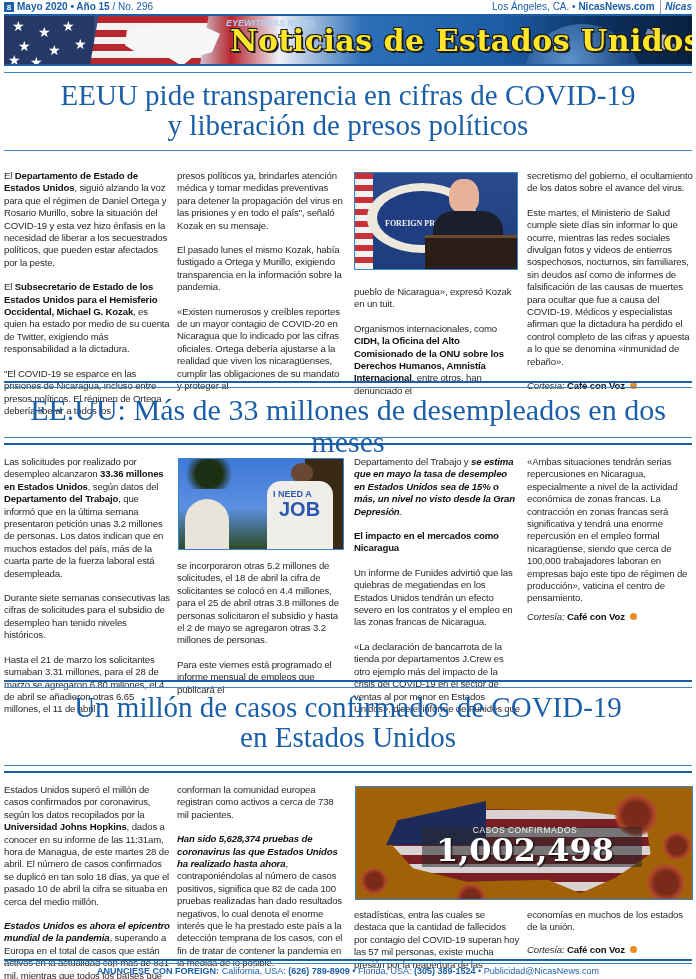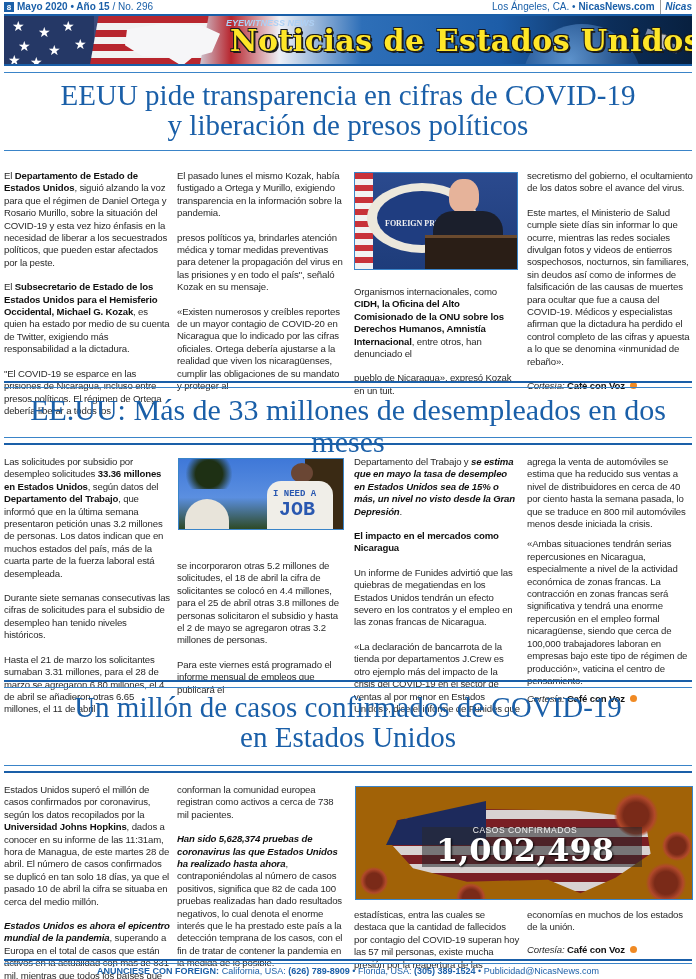--- a/index.html
+++ b/index.html
@@ -97,60 +97,60 @@
 </div>
 <div class="rule thin" style="top:150px"></div>
 
 <div class="col" style="left:4px;top:170px;width:166px">
   <p><span>El </span><b>Departamento de Estado de Estados Unidos</b><span>, siguió alzando la voz para que el régimen de Daniel Ortega y Rosario Murillo, sobre la situación del COVID-19 y esta vez hizo énfasis en la necesidad de liberar a los secuestrados políticos, que pueden estar afectados por la peste.</span></p>
   <p><span>El </span><b>Subsecretario de Estado de los Estados Unidos para el Hemisferio Occidental, Michael G. Kozak</b><span>, es quien ha estado por medio de su cuenta de Twitter, exigiendo más responsabilidad a la dictadura.</span></p>
   <p>"El COVID-19 se esparce en las prisiones de Nicaragua, incluso entre presos políticos. El régimen de Ortega debería liberar a todos los</p>
 </div>
 
 <div class="col" style="left:177px;top:170px;width:168px">
+  <p>presos políticos ya, brindarles atención médica y tomar medidas preventivas para detener la propagación del virus en las prisiones y en todo el país", señaló Kozak en su mensaje.</p>
   <p>El pasado lunes el mismo Kozak, había fustigado a Ortega y Murillo, exigiendo transparencia en la información sobre la pandemia.</p>
-  <p>presos políticos ya, brindarles atención médica y tomar medidas preventivas para detener la propagación del virus en las prisiones y en todo el país", señaló Kozak en su mensaje.</p>
   <p>«Existen numerosos y creíbles reportes de un mayor contagio de COVID-20 en Nicaragua que lo indicado por las cifras oficiales. Ortega debería ajustarse a la realidad que viven los nicaragüenses, cumplir las obligaciones de su mandato y proteger al</p>
 </div>
 
 <div class="photo" style="left:354px;top:172px;width:164px;height:98px;background:linear-gradient(180deg,#2b4a8e,#1e3c7a);">
   <div style="position:absolute;left:-2px;top:0;width:20px;height:98px;background:repeating-linear-gradient(180deg,#c8323a 0 6px,#f2f2f2 6px 12px);"></div>
   <div style="position:absolute;left:12px;top:10px;width:110px;height:70px;border-radius:50%;background:#ece8dc;">
     <div style="position:absolute;left:10px;top:8px;width:90px;height:54px;border-radius:50%;background:#1f3d80;"></div>
     <div style="position:absolute;left:18px;top:36px;color:#f0f0f0;font-family:'Liberation Serif',serif;font-size:8px;font-weight:bold;">FOREIGN PRESS</div>
   </div>
   <div style="position:absolute;left:94px;top:6px;width:30px;height:34px;border-radius:45% 45% 40% 40%;background:#e6b39a;"></div>
   <div style="position:absolute;left:78px;top:38px;width:70px;height:60px;background:#1b1f2c;border-radius:20px 20px 0 0;"></div>
   <div style="position:absolute;left:70px;top:62px;width:94px;height:36px;background:#2a1e16;border-top:3px solid #6a4a2e;"></div>
 </div>
 
 <div class="col" style="left:354px;top:286px;width:166px">
+  <p>pueblo de Nicaragua», expresó Kozak en un tuit.</p>
   <p><span>Organismos internacionales, como </span><b>CIDH, la Oficina del Alto Comisionado de la ONU sobre los Derechos Humanos, Amnistía Internacional</b><span>, entre otros, han denunciado el</span></p>
-  <p>pueblo de Nicaragua», expresó Kozak en un tuit.</p>
 </div>
 
 <div class="col" style="left:527px;top:170px;width:166px">
   <p>secretismo del gobierno, el ocultamiento de los datos sobre el avance del virus.</p>
   <p>Este martes, el Ministerio de Salud cumple siete días sin informar lo que ocurre, mientras las redes sociales divulgan fotos y videos de entierros sospechosos, nocturnos, sin familiares, sin deudos así como de informes de falsificación de las causas de muertes para ocultar que fue a causa del COVID-19. Médicos y especialistas afirman que la dictadura ha perdido el control completo de las cifras y apuesta a lo que se denomina «inmunidad de rebaño».</p>
   <div class="credit"><i>Cortesía:</i> <b>Café con Voz</b><span class="dot"></span></div>
 </div>
 
 <div class="rule thick" style="top:381px"></div>
 <div class="rule thin" style="top:387px"></div>
 <div class="headline" style="top:394px;font-size:30px">EE.UU: Más de 33 millones de desempleados en dos meses</div>
 <div class="rule thin" style="top:437px"></div>
 <div class="rule thick" style="top:443px"></div>
 
 <div class="col" style="left:4px;top:456px;width:166px">
-  <p><span>Las solicitudes por subsidio por desempleo solicitudes </span><b>33.36 millones en Estados Unidos</b><span>, según datos del </span><b>Departamento del Trabajo</b><span>, que informó que en la última semana presentaron petición unas 3.2 millones de personas. Los datos indican que en muchos estados del país, más de la cuarta parte de la fuerza laboral está desempleada.</span></p>
+  <p><span>Las solicitudes por realizado por desempleo alcanzaron </span><b>33.36 millones en Estados Unidos</b><span>, según datos del </span><b>Departamento del Trabajo</b><span>, que informó que en la última semana presentaron petición unas 3.2 millones de personas. Los datos indican que en muchos estados del país, más de la cuarta parte de la fuerza laboral está desempleada.</span></p>
   <p>Durante siete semanas consecutivas las cifras de solicitudes para el subsidio de desempleo han tenido niveles históricos.</p>
   <p>Hasta el 21 de marzo los solicitantes sumaban 3.31 millones, para el 28 de marzo se agregaron 6.80 millones, el 4 de abril se añadieron otras 6.65 millones, el 11 de abril</p>
 </div>
 
-<div class="photo" style="left:178px;top:458px;width:166px;height:72px;background:linear-gradient(180deg,#3f78d8 0%,#5b8fe0 55%,#2e4a26 100%);font-family:Liberation Mono, monospace;">
+<div class="photo" style="left:178px;top:458px;width:166px;height:92px;background:linear-gradient(180deg,#3f78d8 0%,#5b8fe0 55%,#2e4a26 100%);">
   <div style="position:absolute;left:0;top:0;width:60px;height:30px;background:radial-gradient(circle,#1e3014 40%,transparent 70%);"></div>
   <div style="position:absolute;left:6px;top:40px;width:44px;height:52px;background:#e8e4da;border-radius:22px 22px 0 0;"></div>
   <div style="position:absolute;left:126px;top:0;width:40px;height:92px;background:#3a2a14;"></div>
   <div style="position:absolute;left:112px;top:4px;width:22px;height:20px;border-radius:50%;background:#6a4634;"></div>
   <div style="position:absolute;left:88px;top:22px;width:66px;height:70px;background:#f0eee8;border-radius:14px 14px 0 0;">
     <div style="position:absolute;left:6px;top:8px;color:#2a58b0;font-size:9px;font-weight:bold;">I NEED A</div>
     <div style="position:absolute;left:12px;top:17px;color:#2a58b0;font-size:20px;font-weight:bold;">JOB</div>
   </div>
 </div>
 
@@ -160,21 +160,20 @@
 </div>
 
 <div class="col" style="left:354px;top:456px;width:166px">
   <p><span>Departamento del Trabajo y </span><span class="bi">se estima que en mayo la tasa de desempleo en Estados Unidos sea de 15% o más, un nivel no visto desde la Gran Depresión</span><span>.</span></p>
   <p><b>El impacto en el mercados como Nicaragua</b></p>
   <p>Un informe de Funides advirtió que las quiebras de megatiendas en los Estados Unidos tendrán un efecto severo en los contratos y el empleo en las zonas francas de Nicaragua.</p>
   <p>«La declaración de bancarrota de la tienda por departamentos J.Crew es otro ejemplo más del impacto de la crisis del COVID-19 en el sector de ventas al por menor en Estados Unidos», dice el informe de Funides que</p>
 </div>
 
 <div class="col" style="left:527px;top:456px;width:166px">
-  <p style="margin-bottom:8px">agrega la venta de automóviles se estima que ha reducido sus ventas a nivel de distribuidores en cerca de 40 por ciento hasta la semana pasada, lo que se traduce en 800 mil automóviles menos desde iniciada la crisis.</p>
   <p style="margin-bottom:6px">«Ambas situaciones tendrán serias repercusiones en Nicaragua, especialmente a nivel de la actividad económica de zonas francas. La contracción en zonas francas será significativa y tendrá una enorme repercusión en el empleo formal nicaragüense, siendo que cerca de 100,000 trabajadores laboran en empresas bajo este tipo de régimen de producción», vaticina el centro de pensamiento.</p>
   <div class="credit"><i>Cortesía:</i> <b>Café con Voz</b><span class="dot"></span></div>
 </div>
 
 <div class="rule thick" style="top:680px"></div>
 <div class="rule thin" style="top:687px"></div>
 <div class="headline" style="top:692px;font-size:29px">
   <div>Un millón de casos confirmados de COVID-19</div>
   <div>en Estados Unidos</div>
 </div>

